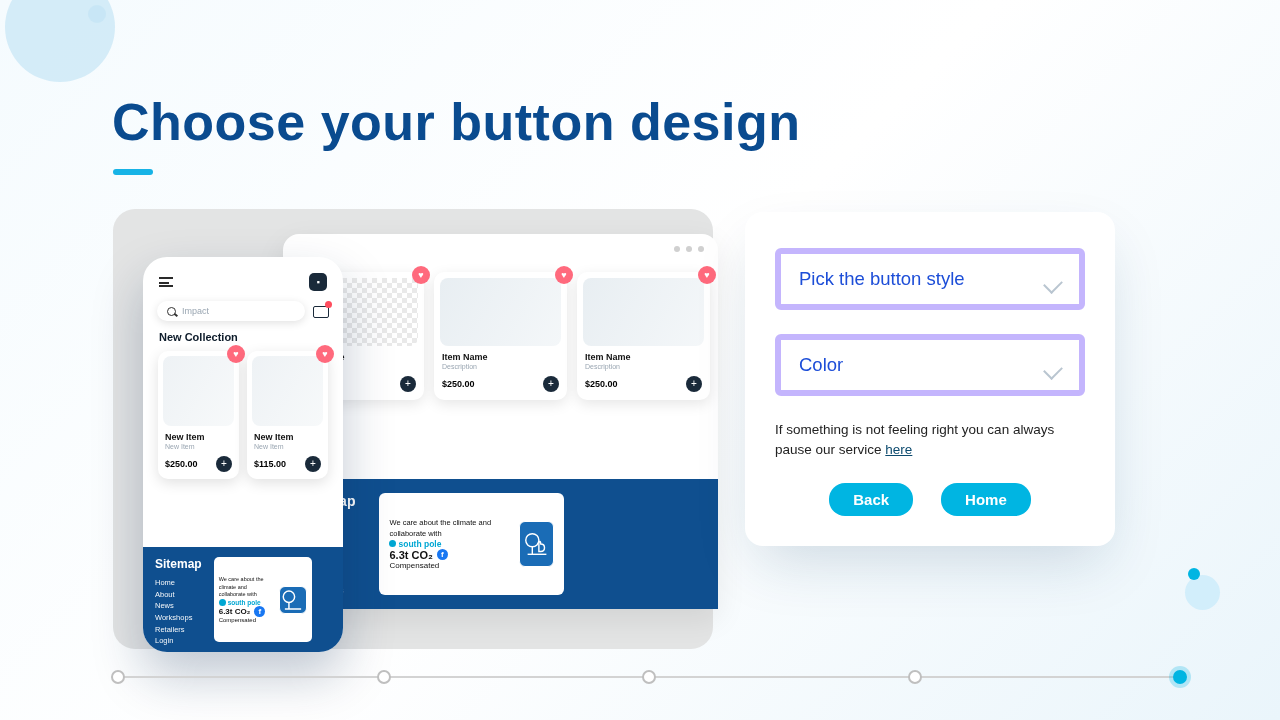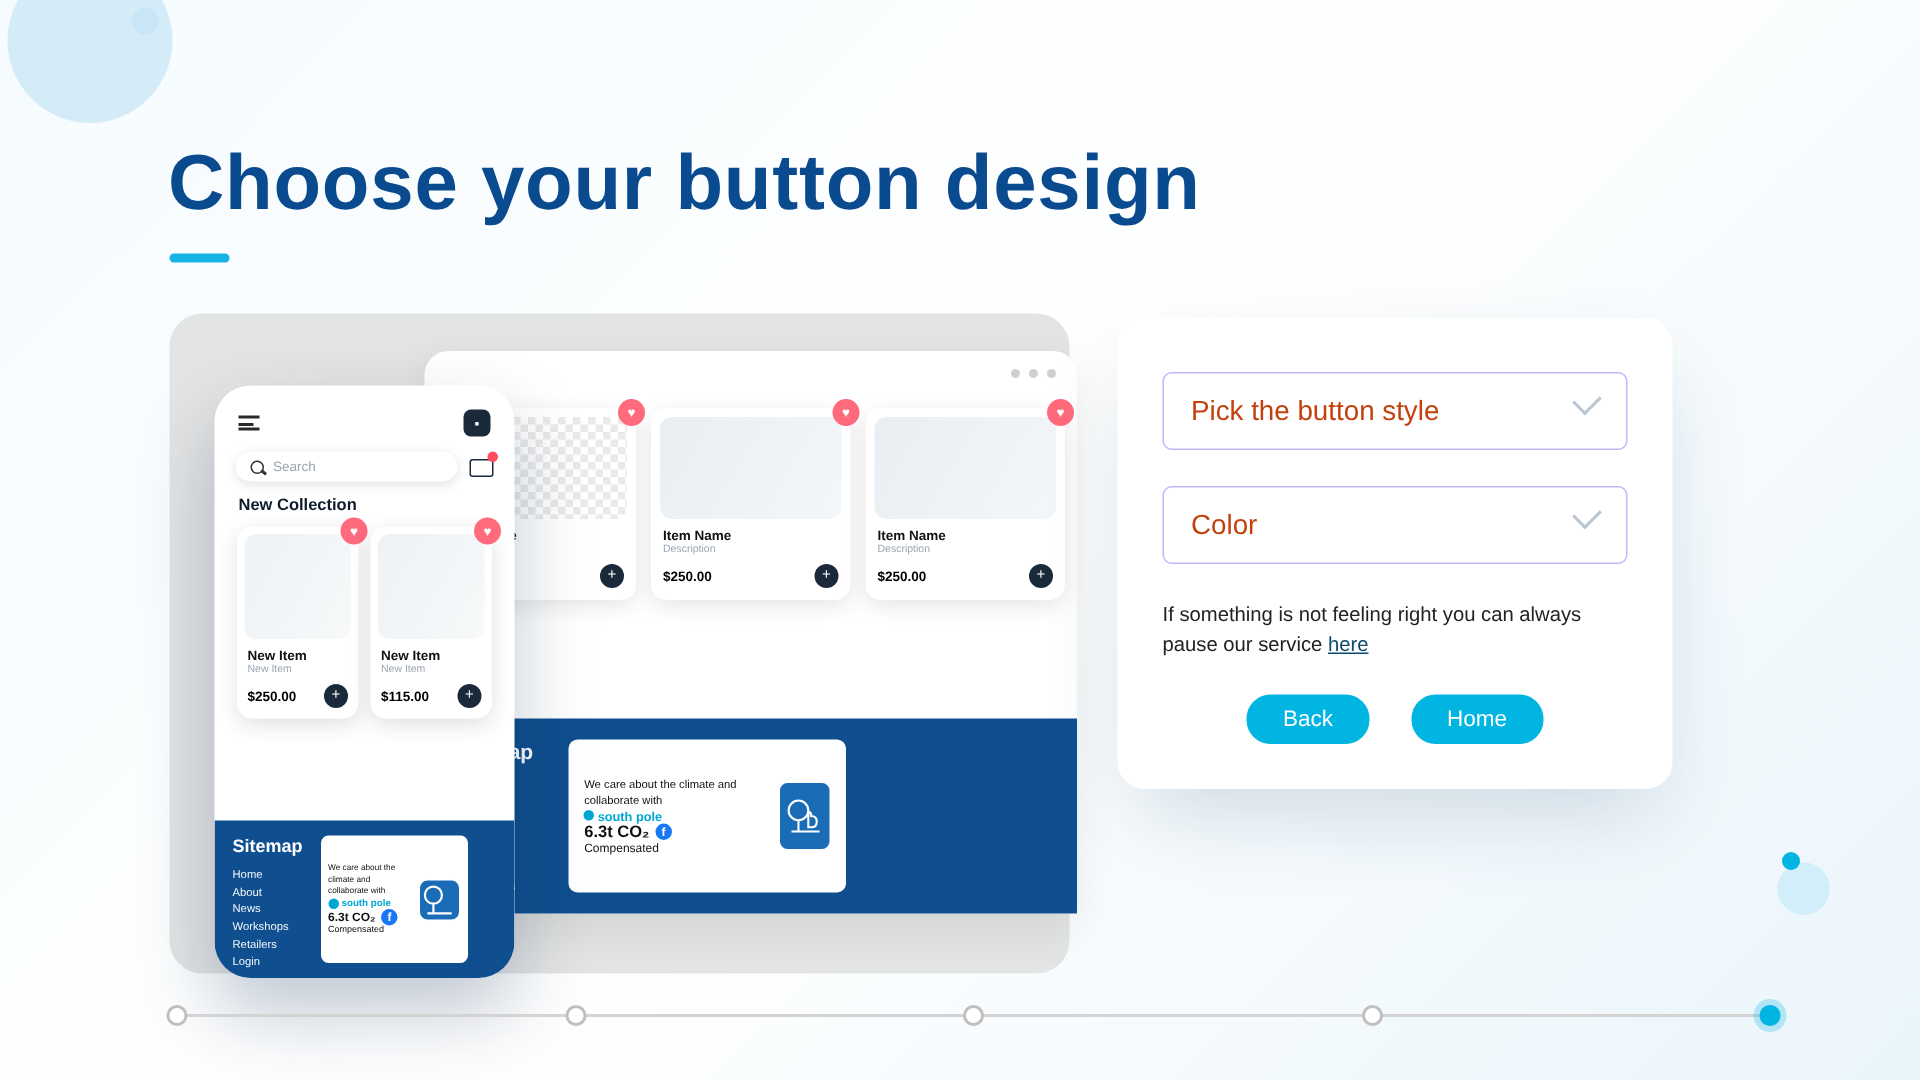--- a/index.html
+++ b/index.html
@@ -10,28 +10,28 @@
   .bg-dot-br2{position:absolute;right:80px;bottom:140px;width:12px;height:12px;border-radius:50%;background:#00b5e2}
   .accent{position:absolute;left:113px;top:169px;width:40px;height:6px;border-radius:3px;background:#17b3e6}
   .title{position:absolute;left:112px;top:92px;font-size:52px;font-weight:700;color:#0a4b8f;letter-spacing:.5px}
   
   .progress{position:absolute;left:118px;right:100px;bottom:42px;height:2px;background:#d3d3d3}
   .prog-dot{position:absolute;top:-6px;width:14px;height:14px;border-radius:50%;background:#fff;border:2px solid #bfbfbf}
   .prog-dot.active{background:#00b5e2;border-color:#00b5e2;box-shadow:0 0 0 4px rgba(0,181,226,.25)}
   .pd1{left:-7px}.pd2{left:25%;transform:translateX(-50%)}.pd3{left:50%;transform:translateX(-50%)}.pd4{left:75%;transform:translateX(-50%)}.pd5{right:-7px}
   
   .cfg{position:absolute;right:165px;top:212px;width:370px;background:#fff;border-radius:18px;padding:36px 30px 30px;box-shadow:0 25px 60px -12px rgba(15,60,100,.18)}
-  .dd{display:flex;align-items:flex-start;justify-content:space-between;border:1px solid #c4b5fd;border-radius:6px;padding:14px 18px;margin-bottom:24px;cursor:pointer;font-size:18.5px;color:#c2410c}
+  .dd{display:flex;align-items:flex-end;justify-content:space-between;border:6px solid #c4b5fd;border-radius:6px;padding:14px 18px;margin-bottom:24px;cursor:pointer;font-size:18.5px;color:#1d4ed8}
   .dd:last-of-type{margin-bottom:18px}
   .chev{width:16px;height:10px;border:none;position:relative}
   .chev::before{content:"";position:absolute;inset:0;border-left:2px solid #b9c5d0;border-bottom:2px solid #b9c5d0;transform:rotate(-45deg);top:-2px}
   .help{font-size:13.5px;color:#222;line-height:1.5;margin-bottom:22px}
   .help a{color:#0c4a6e;text-decoration:underline}
   .btn-row{display:flex;justify-content:center;gap:28px}
-  .btn{background:#00b5e2;color:#fff;border:none;border-radius:16px;padding:8px 24px;font-size:15px;font-weight:400;cursor:pointer}
+  .btn{background:#00b5e2;color:#fff;border:none;border-radius:16px;padding:8px 24px;font-size:15px;font-weight:700;cursor:pointer}
   
   .preview{position:absolute;left:113px;top:209px;width:600px;height:440px;background:#e3e4e4;border-radius:22px}
   .desktop{position:absolute;left:170px;top:25px;width:435px;height:375px;background:#fff;border-radius:16px 16px 0 0;box-shadow:0 10px 30px rgba(0,0,0,.08)}
   .dkhdr{height:30px;display:flex;justify-content:flex-end;align-items:center;padding:0 14px;gap:6px}
   .wdot{width:6px;height:6px;border-radius:50%;background:#d0d0d0}
   .dkcards{display:flex;gap:10px;padding:8px 8px 0 8px}
   .dkcard{flex:1;background:#fff;border-radius:10px;box-shadow:0 4px 14px rgba(0,0,0,.1);position:relative;padding:6px}
   .dkimg{height:68px;border-radius:8px;background:linear-gradient(120deg,#e8eef2,#f4f7f9);position:relative;overflow:hidden}
   .heart{position:absolute;top:-6px;right:-6px;width:18px;height:18px;border-radius:50%;background:#ff6a7d;color:#fff;display:flex;align-items:center;justify-content:center;font-size:9px}
   .iname{font-size:9px;font-weight:700;margin:6px 2px 1px;color:#111}
@@ -165,21 +165,21 @@
   </div>
 
   <div class="phone">
     <div class="phhdr">
       <div class="burger"></div>
       <div class="avatar">▪</div>
     </div>
     <div class="srow">
       <div class="search">
         <span class="sicon"></span>
-        <span>Search</span>
+        <span>Impact</span>
       </div>
       <div class="cart">
           <span class="cdot"></span>
         </div>
     </div>
     <div class="ncol">New Collection</div>
     <div class="phcards">
       <div class="phcard">
         <div class="phimg"></div>
           <div class="heart">♥</div>

